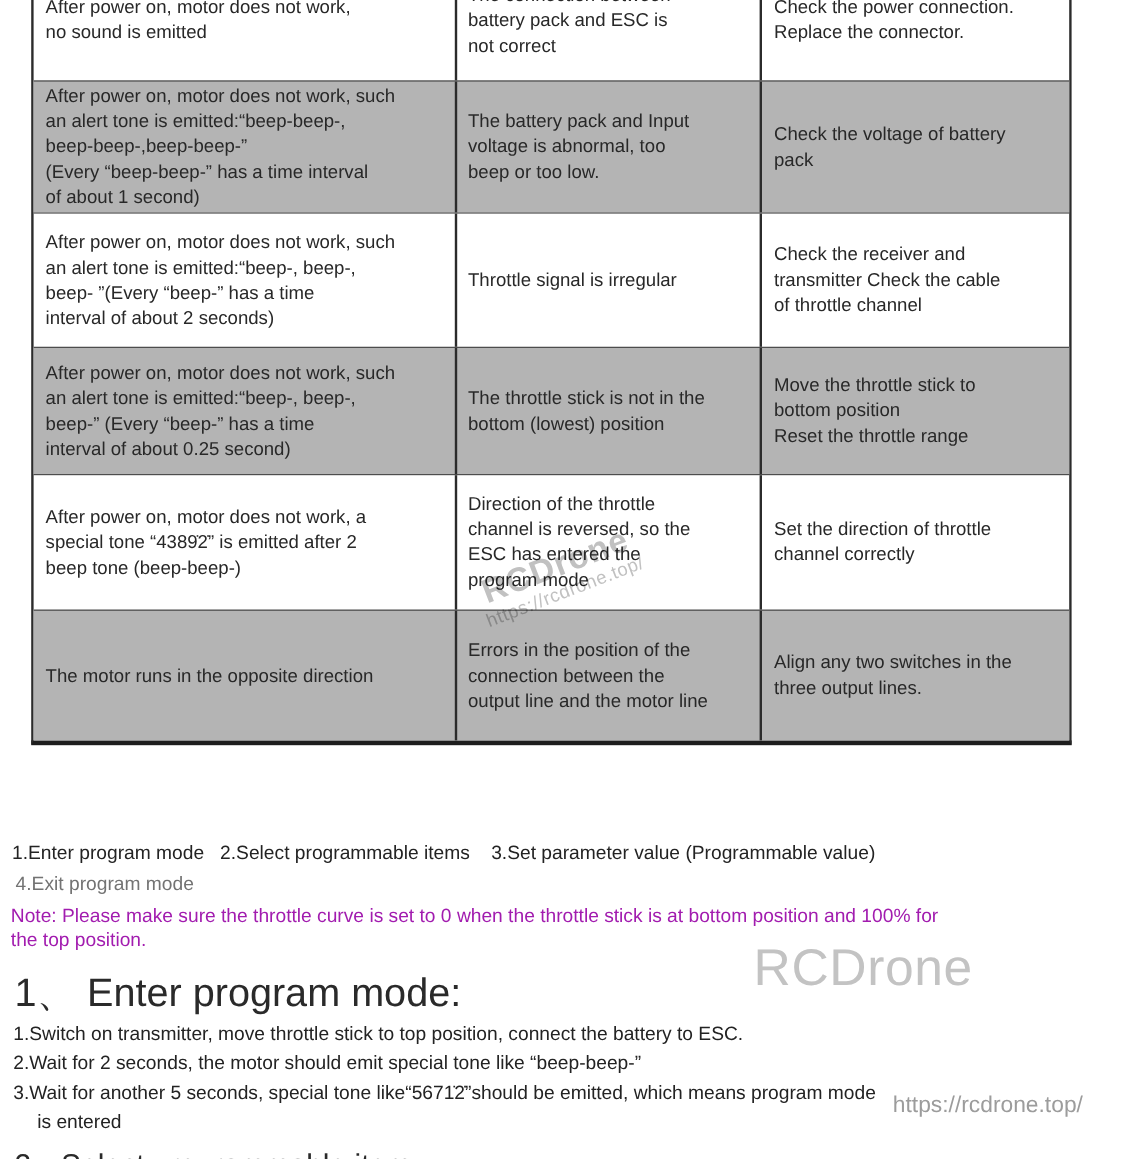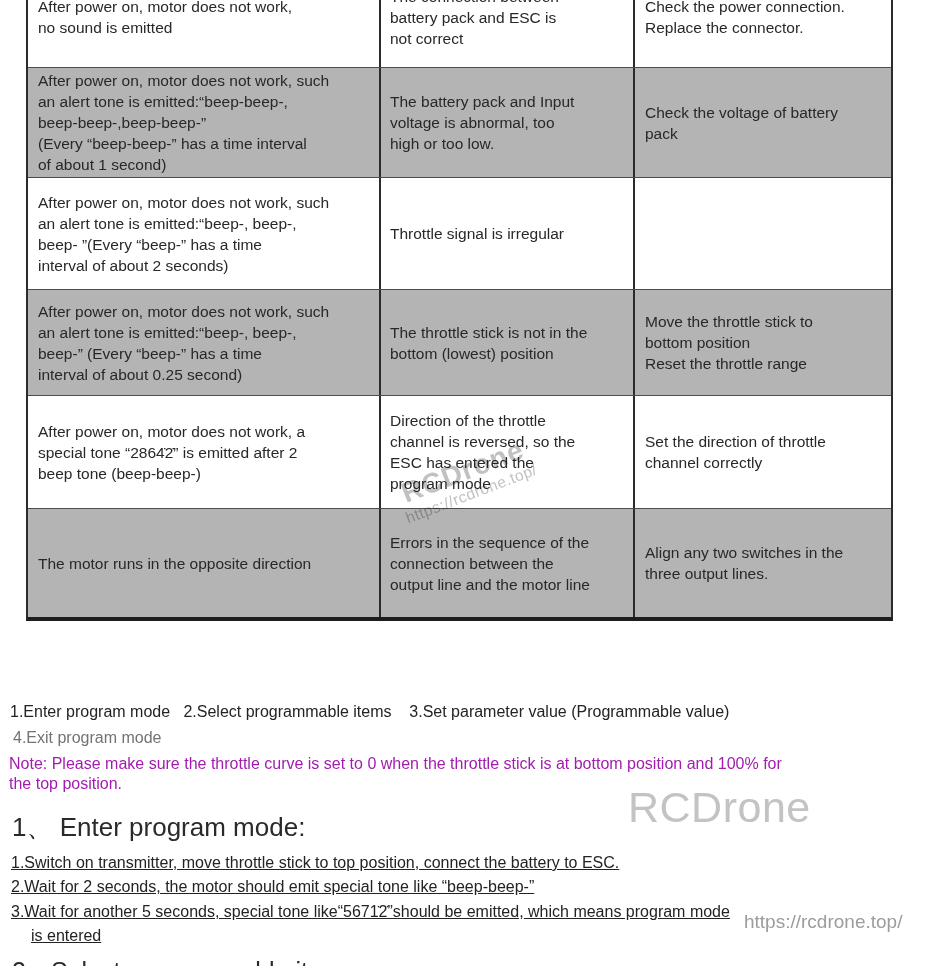--- a/index.html
+++ b/index.html
@@ -35,22 +35,22 @@
   .h-r3 { height:112px; }
   .h-r4 { height:106px; }
   .h-r5 { height:113px; }
   .h-r6 { height:109px; }
   
   .abs { position:absolute; }
   .intro   { left:13px; top:672px; font-size:16.5px; color:#232323; }
   .steps4  { left:10px; top:703px; font-size:16px; color:#232323; white-space:pre-wrap; }
   .step4x  { left:13px; top:729px; font-size:16px; color:#737373; }
   .note    { left:9px;  top:754px; font-size:16px; line-height:19.5px; white-space:pre-line; }
-  .h1      { left:12px; top:810px; font-size:26px; line-height:34px; color:#2a2a2a; }
-  .pmsteps { left:11px; top:851px; font-size:16px; color:#232323;text-decoration:underline; }
+  .h1      { left:12px; top:810px; font-size:33px; line-height:34px; color:#2a2a2a; }
+  .pmsteps { left:11px; top:851px; font-size:16px; color:#232323; }
   .pmsteps .pline { line-height:24.3px; white-space:pre-wrap; }
   .pmsteps .pline.indent { padding-left:20px; }
   .h2clip  { left:12px; top:956px; font-size:25px; line-height:30px; color:#2a2a2a; }
   
   .wm { mix-blend-mode:multiply; pointer-events:none; }
   .wm-diag {
     left:382px; top:456px; width:168px;
     transform:rotate(-21deg);
     text-align:center; color:#c1c1c1;
   }
@@ -75,56 +75,59 @@
 Replace the connector.</div>
     </div>
     <div class="trow shaded h-r2">
       <div class="tcell c1">After power on, motor does not work, such
 an alert tone is emitted:“beep-beep-,
 beep-beep-,beep-beep-”
 (Every “beep-beep-” has a time interval
 of about 1 second)</div>
       <div class="tcell c2">The battery pack and Input
 voltage is abnormal, too
-high or too low.</div>
+beep or too low.</div>
       <div class="tcell c3">Check the voltage of battery
 pack</div>
     </div>
     <div class="trow h-r3">
       <div class="tcell c1">After power on, motor does not work, such
 an alert tone is emitted:“beep-, beep-,
 beep- ”(Every “beep-” has a time
 interval of about 2 seconds)</div>
       <div class="tcell c2">Throttle signal is irregular</div>
+      <div class="tcell c3">Check the receiver and
+transmitter Check the cable
+of throttle channel</div>
     </div>
     <div class="trow shaded h-r4">
       <div class="tcell c1">After power on, motor does not work, such
 an alert tone is emitted:“beep-, beep-,
 beep-” (Every “beep-” has a time
 interval of about 0.25 second)</div>
       <div class="tcell c2">The throttle stick is not in the
 bottom (lowest) position</div>
       <div class="tcell c3">Move the throttle stick to
 bottom position
 Reset the throttle range</div>
     </div>
     <div class="trow h-r5">
       <div class="tcell c1">After power on, motor does not work, a
-special tone “2864̇2̇” is emitted after 2
+special tone “4389̇2̇” is emitted after 2
 beep tone (beep-beep-)</div>
       <div class="tcell c2">Direction of the throttle
 channel is reversed, so the
 ESC has entered the
 program mode</div>
       <div class="tcell c3">Set the direction of throttle
 channel correctly</div>
     </div>
     <div class="trow shaded h-r6">
       <div class="tcell c1">The motor runs in the opposite direction</div>
-      <div class="tcell c2">Errors in the sequence of the
+      <div class="tcell c2">Errors in the position of the
 connection between the
 output line and the motor line</div>
       <div class="tcell c3">Align any two switches in the
 three output lines.</div>
     </div>
   </div>
 
   <div class="abs wm wm-diag">
     <div class="wm-brand-sm">RCDrone</div>
     <div class="wm-url-sm">https://rcdrone.top/</div>

